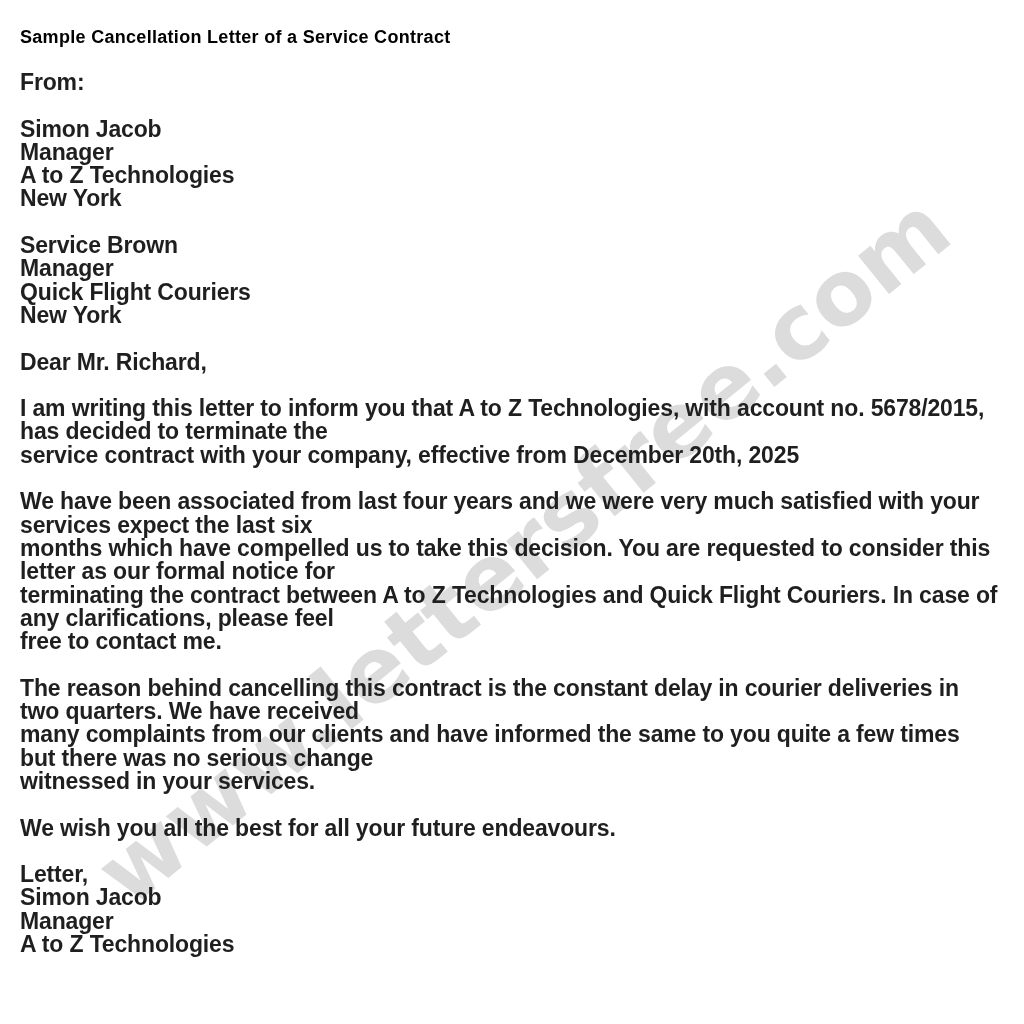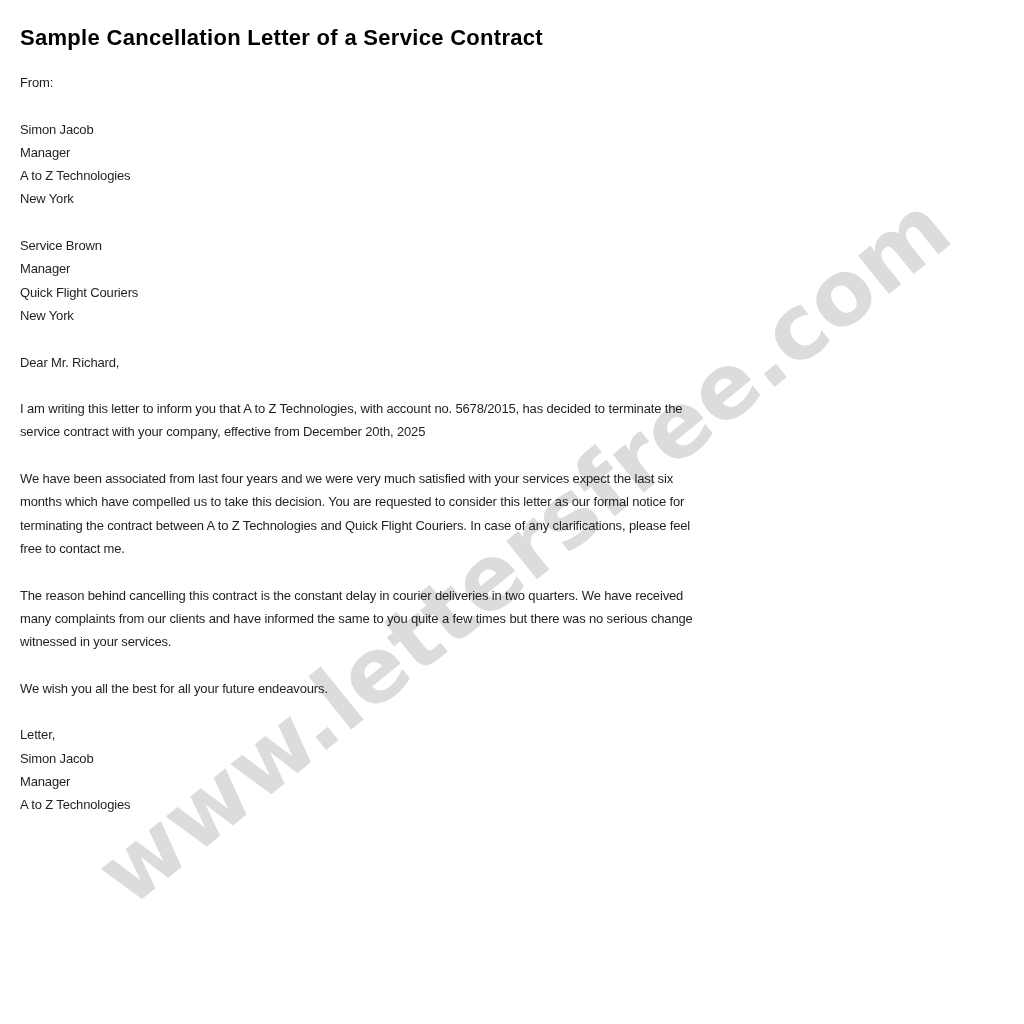--- a/index.html
+++ b/index.html
@@ -29,31 +29,31 @@
     z-index: 0;
     user-select: none;
   }
   .content {
     position: relative;
     z-index: 1;
     padding: 24px 24px 0 20px;
   }
   .letter-title {
     margin: 0 0 20px 0;
-    font-size: 22px;
+    font-size: 18px;
     line-height: 27px;
     font-weight: 700;
     color: #000000;
     letter-spacing: 0.3px;
   }
   .block {
     margin: 0 0 23.3px 0;
-    font-size: 13px;
+    font-size: 23px;
     line-height: 23.3px;
-    font-weight: 400;
+    font-weight: 700;
     color: #1f1f1f;
     letter-spacing: -0.15px;
     white-space: pre-line;
   }
 </style>
 </head>
 <body>
 
 <div class="page">
 

